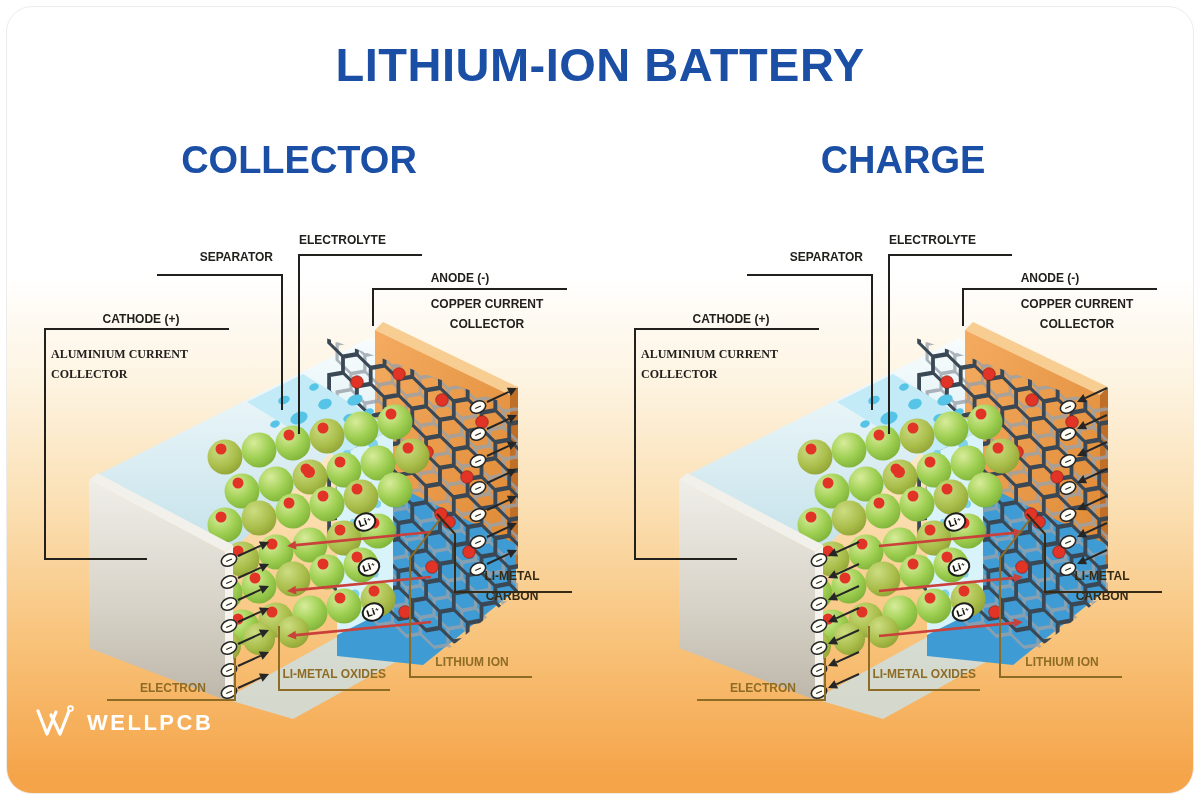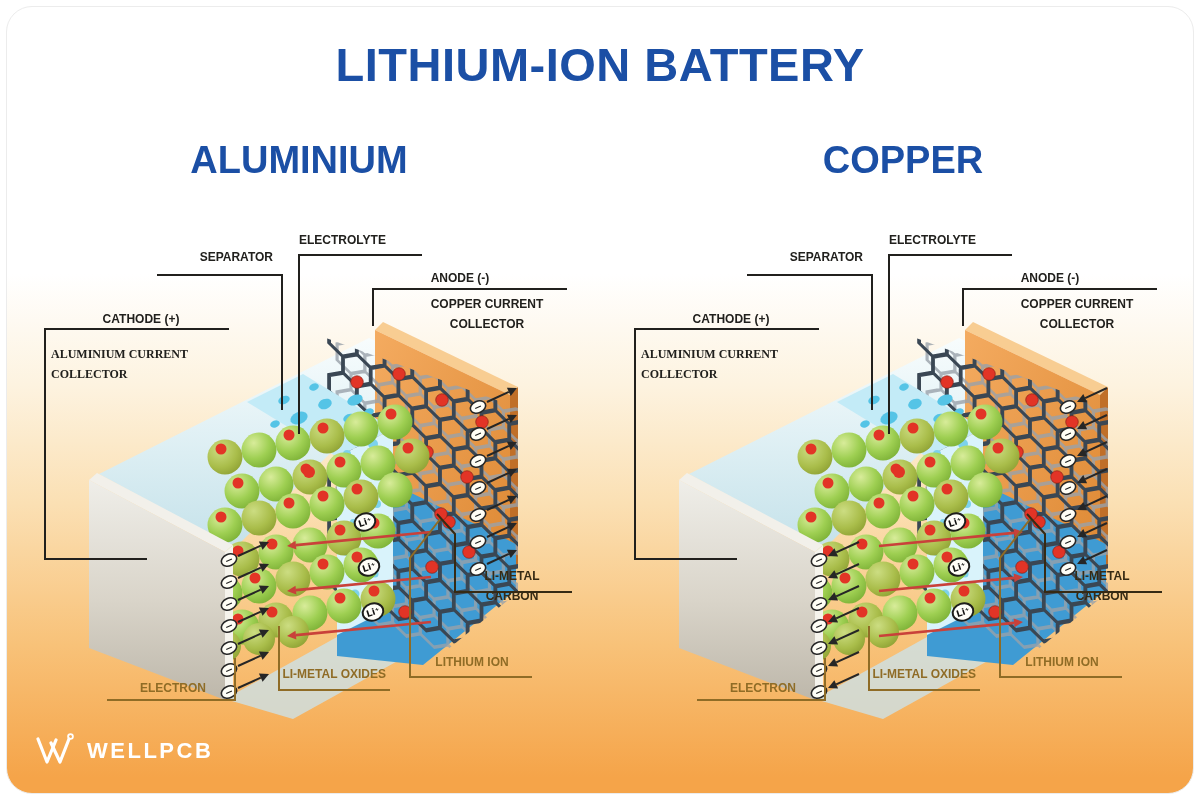--- a/index.html
+++ b/index.html
@@ -24,33 +24,33 @@
   .l-ano{left:338px;top:46px;width:170px;text-align:center;}
   .l-cop{left:372px;top:72px;width:156px;text-align:center;}
   .l-cat{left:24px;top:87px;width:160px;text-align:center;}
   .l-alu{left:14px;top:122px;width:186px;text-align:left;font-family:Liberation Serif, serif;}
   .l-ele{left:71px;top:456px;width:130px;text-align:center;}
   .l-oxi{left:245px;top:442px;width:104px;text-align:right;}
   .l-lio{left:373px;top:430px;width:124px;text-align:center;}
   .l-car{left:423px;top:344px;width:104px;text-align:center;}
   .esym{font-family:"DejaVu Sans",sans-serif;font-size:10px;font-weight:700;fill:#222;}
   .lisym{font-family:"DejaVu Sans",sans-serif;font-size:9px;font-weight:700;fill:#111;}
-  #logo{position:absolute;left:26px;top:724px;display:flex;align-items:center;gap:10px;}
+  #logo{position:absolute;left:26px;top:696px;display:flex;align-items:center;gap:10px;}
   #logo .word{color:#ffffff;font-size:22px;font-weight:800;letter-spacing:2.5px;}
 </style>
 </head>
 <body>
 
 <div id="stage">
   <div id="card">
 
     <div class="title">LITHIUM-ION BATTERY</div>
 
-    <div class="heading" id="hd0">ALUMINIUM</div>
-    <div class="heading" id="hd1">COPPER</div>
+    <div class="heading" id="hd0">COLLECTOR</div>
+    <div class="heading" id="hd1">CHARGE</div>
 
     <div class="diagram" id="dg0">
       <svg class="scene" id="sc0" viewBox="0 0 560 500">
           <defs>
     <linearGradient id="pale0" x1="0" y1="0" x2="0" y2="1">
               <stop offset="0" stop-color="#f7fdff"></stop>
               <stop offset="1" stop-color="#bfe3f2"></stop>
             </linearGradient>
     <linearGradient id="gray0" x1="0" y1="0" x2="0" y2="1">
               <stop offset="0" stop-color="#efeee9"></stop>

